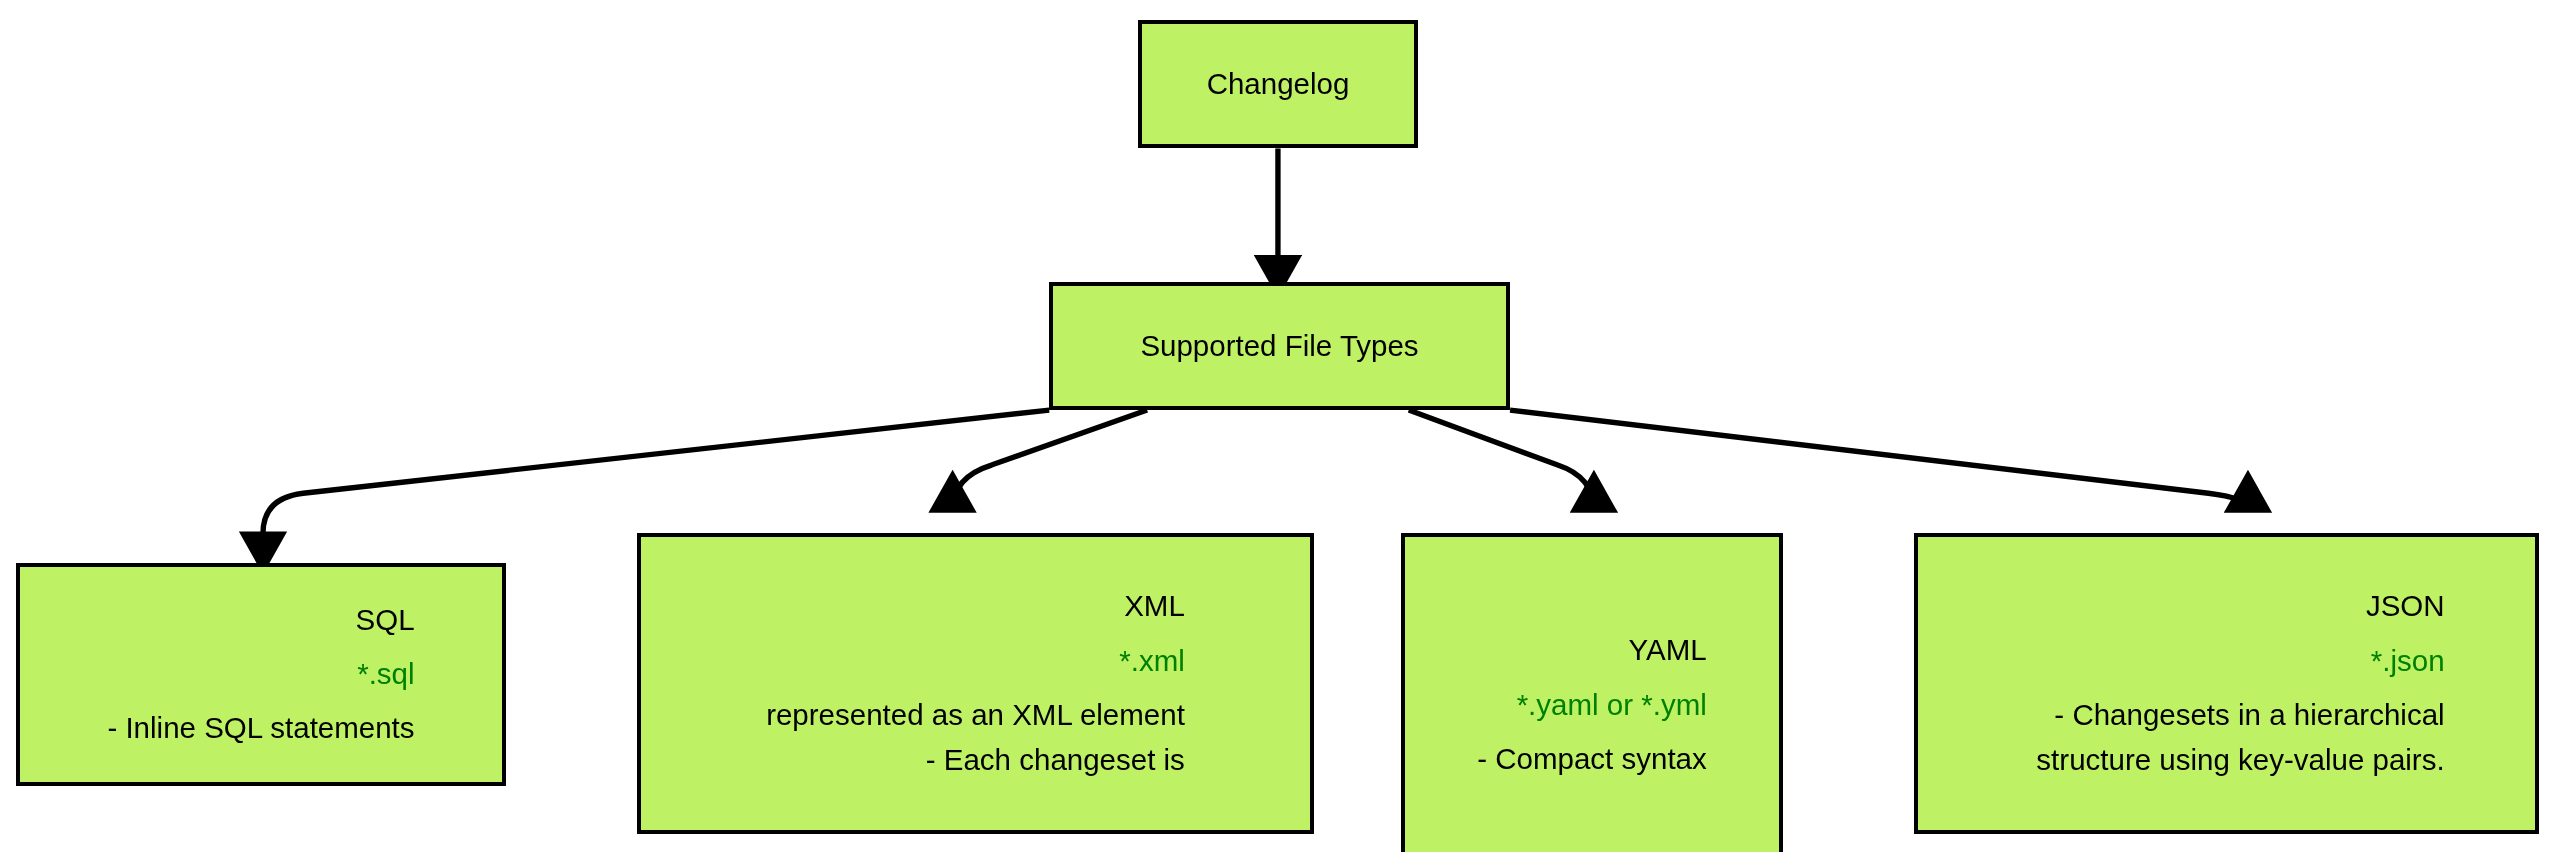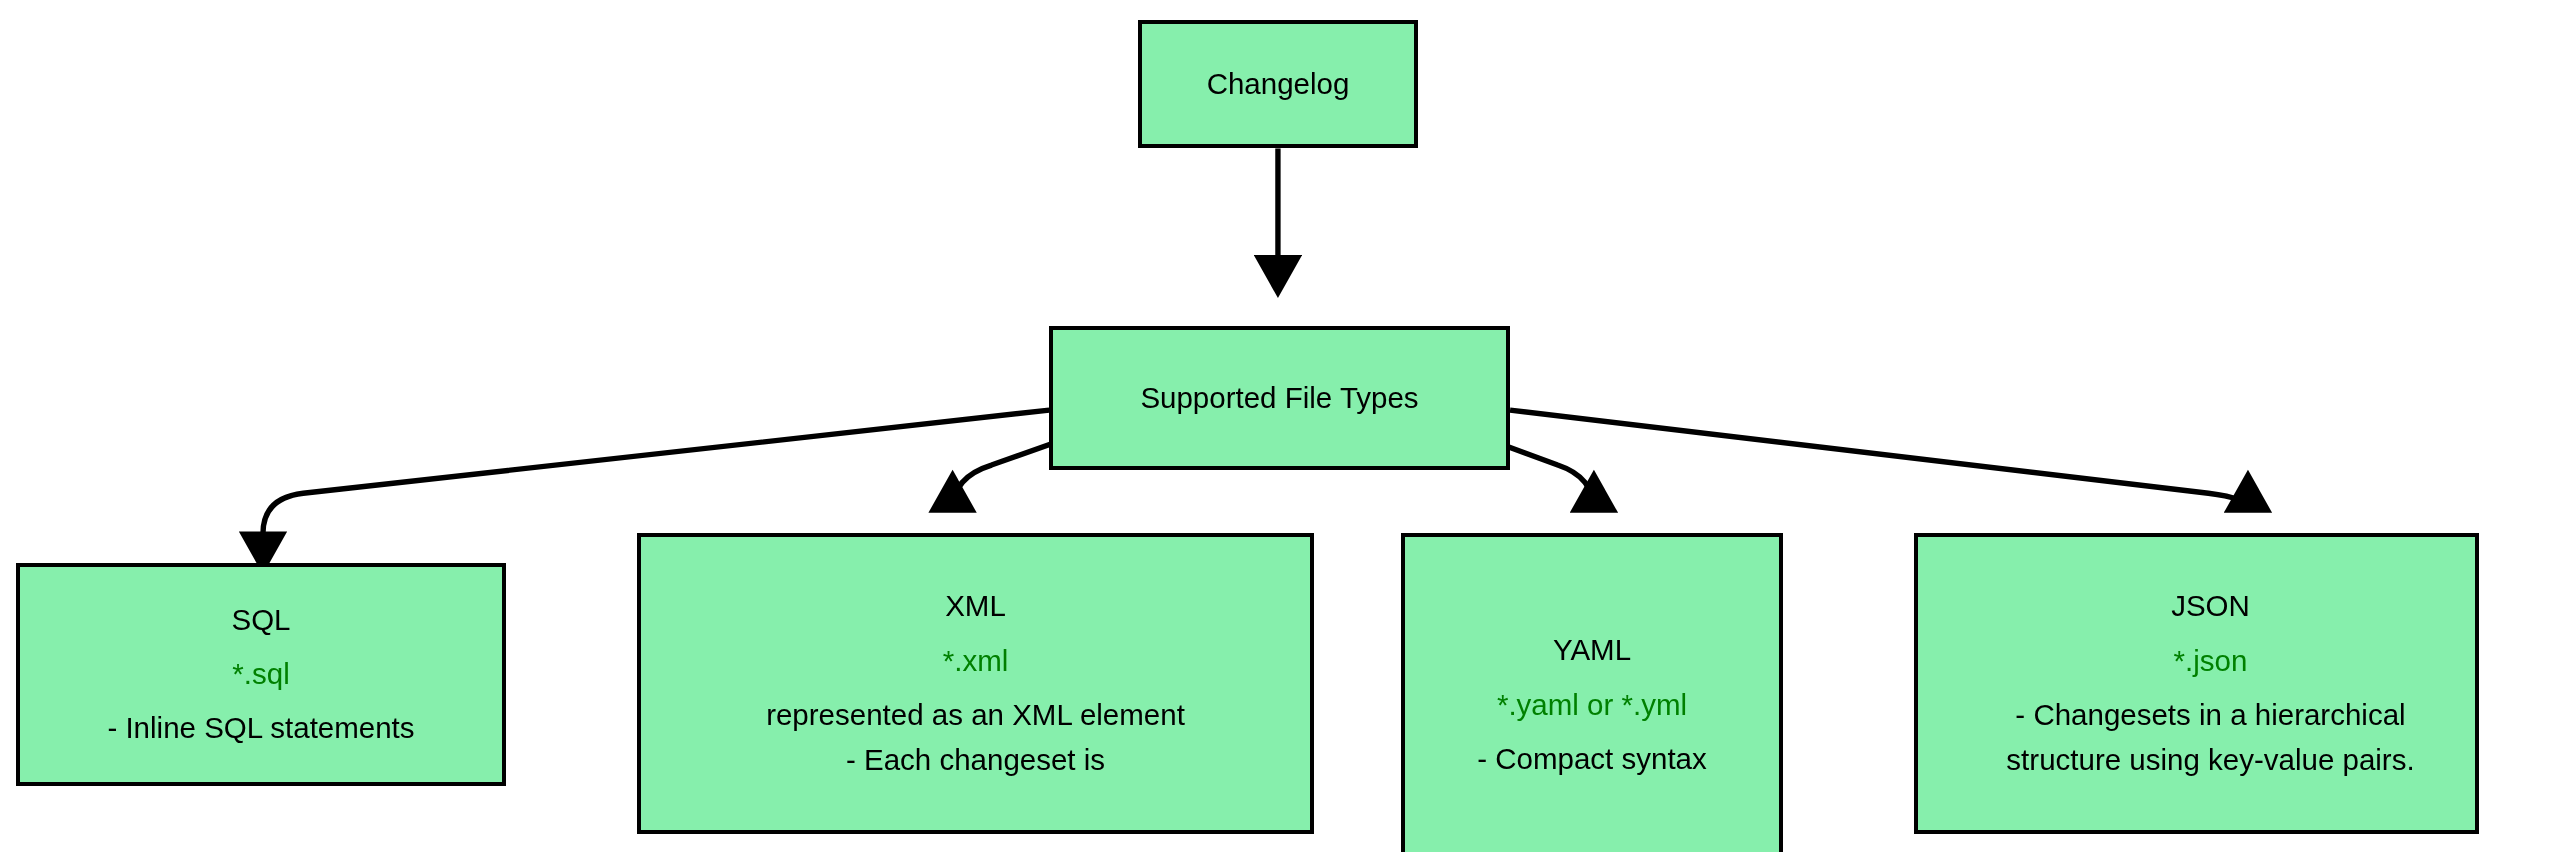--- a/index.html
+++ b/index.html
@@ -23,27 +23,27 @@
     position: absolute;
     left: 0;
     top: 0;
     width: 2576px;
     height: 853px;
     pointer-events: none;
   }
   .node {
     position: absolute;
     box-sizing: border-box;
-    background: #86efac;
+    background: #bef264;
     border: 4.7px solid #000000;
     display: flex;
     flex-direction: column;
     align-items: center;
     justify-content: center;
-    text-align: center;
+    text-align: right;
     line-height: 1.52;
     color: #000000;
     font-size: 29.5px;
     z-index: 2;
   }
   .node .node-line {
     display: block;
     white-space: nowrap;
   }
   .node .ext {
@@ -52,22 +52,21 @@
   .node-root {
     left: 1138px;
     top: 20px;
     width: 280px;
     height: 128px;
   }
   .node-types {
     left: 1049px;
     top: 282px;
     width: 461px;
-    height: 144px;
-    margin-top: 44px;
+    height: 128px;
   }
   .node-sql {
     left: 16px;
     top: 563px;
     width: 490px;
     height: 223px;
   }
   .node-xml {
     left: 637px;
     top: 533px;
@@ -76,21 +75,21 @@
   }
   .node-yaml {
     left: 1401px;
     top: 533px;
     width: 382px;
     height: 344px;
   }
   .node-json {
     left: 1914px;
     top: 533px;
-    width: 565px;
+    width: 625px;
     height: 301px;
     padding-left: 28px;
   }
   .node-body {
     padding: 0 9.4px;
   }
   .spacer-line {
     display: block;
     height: 9.4px;
   }

